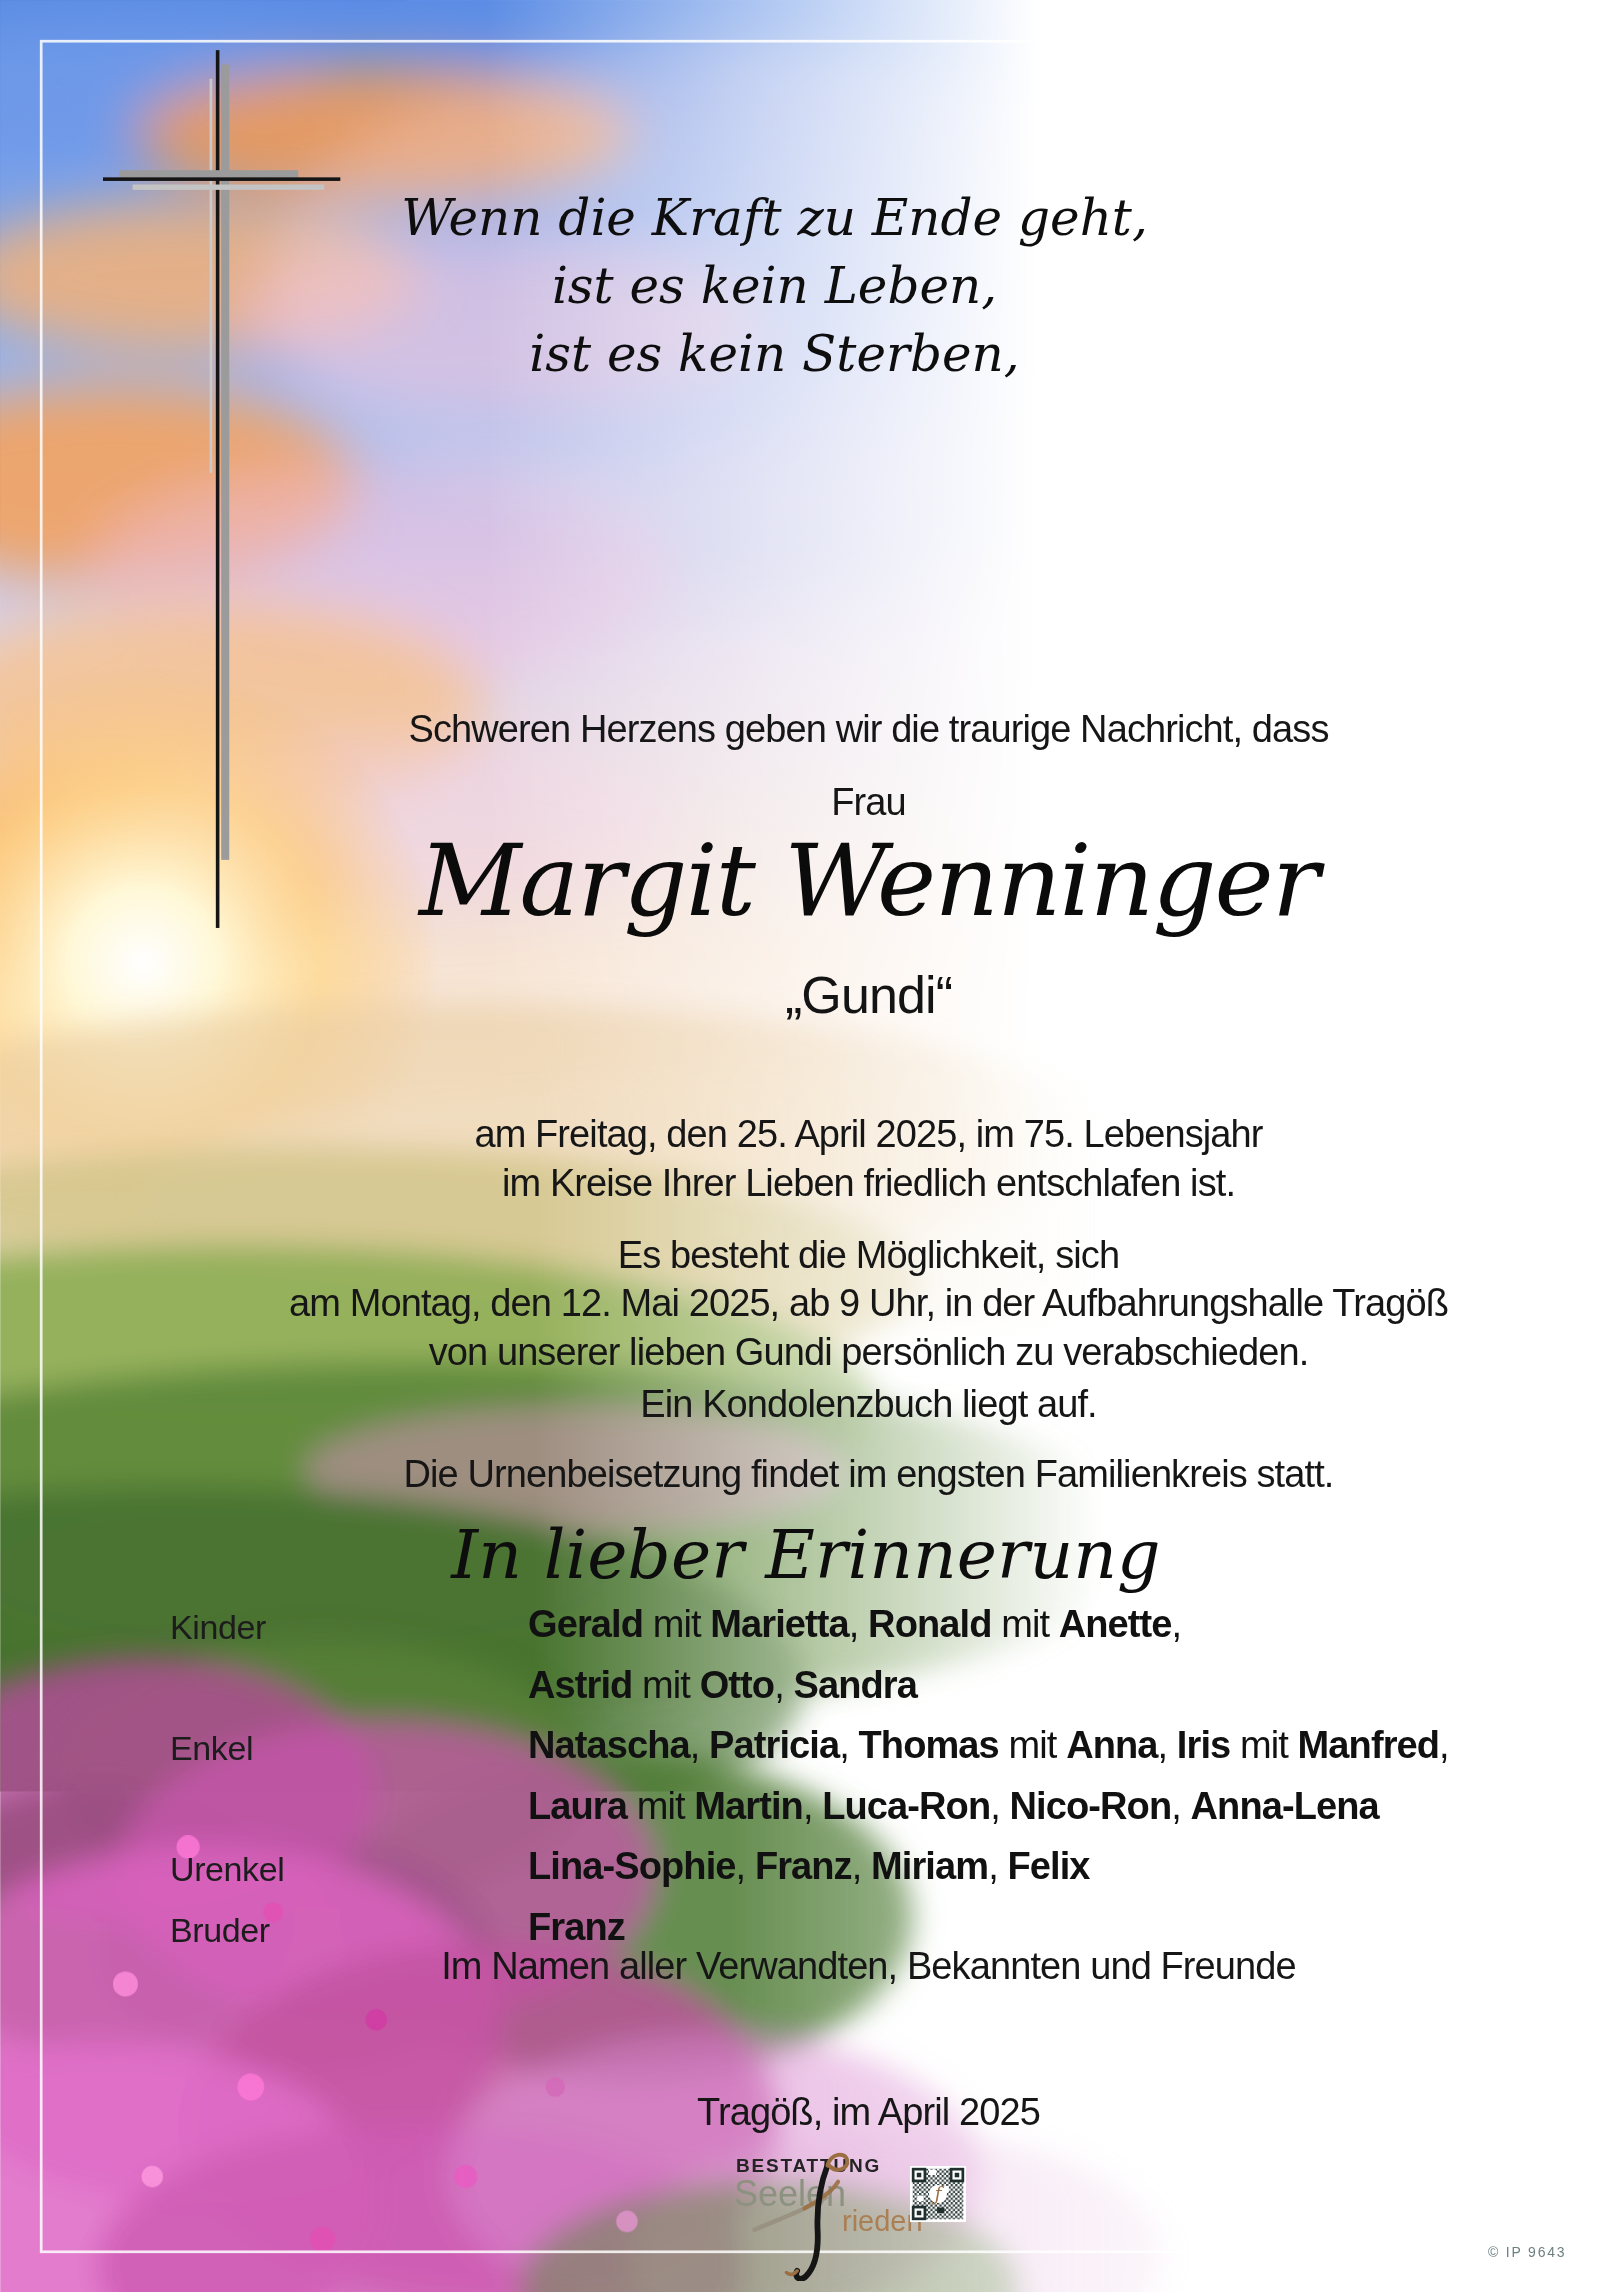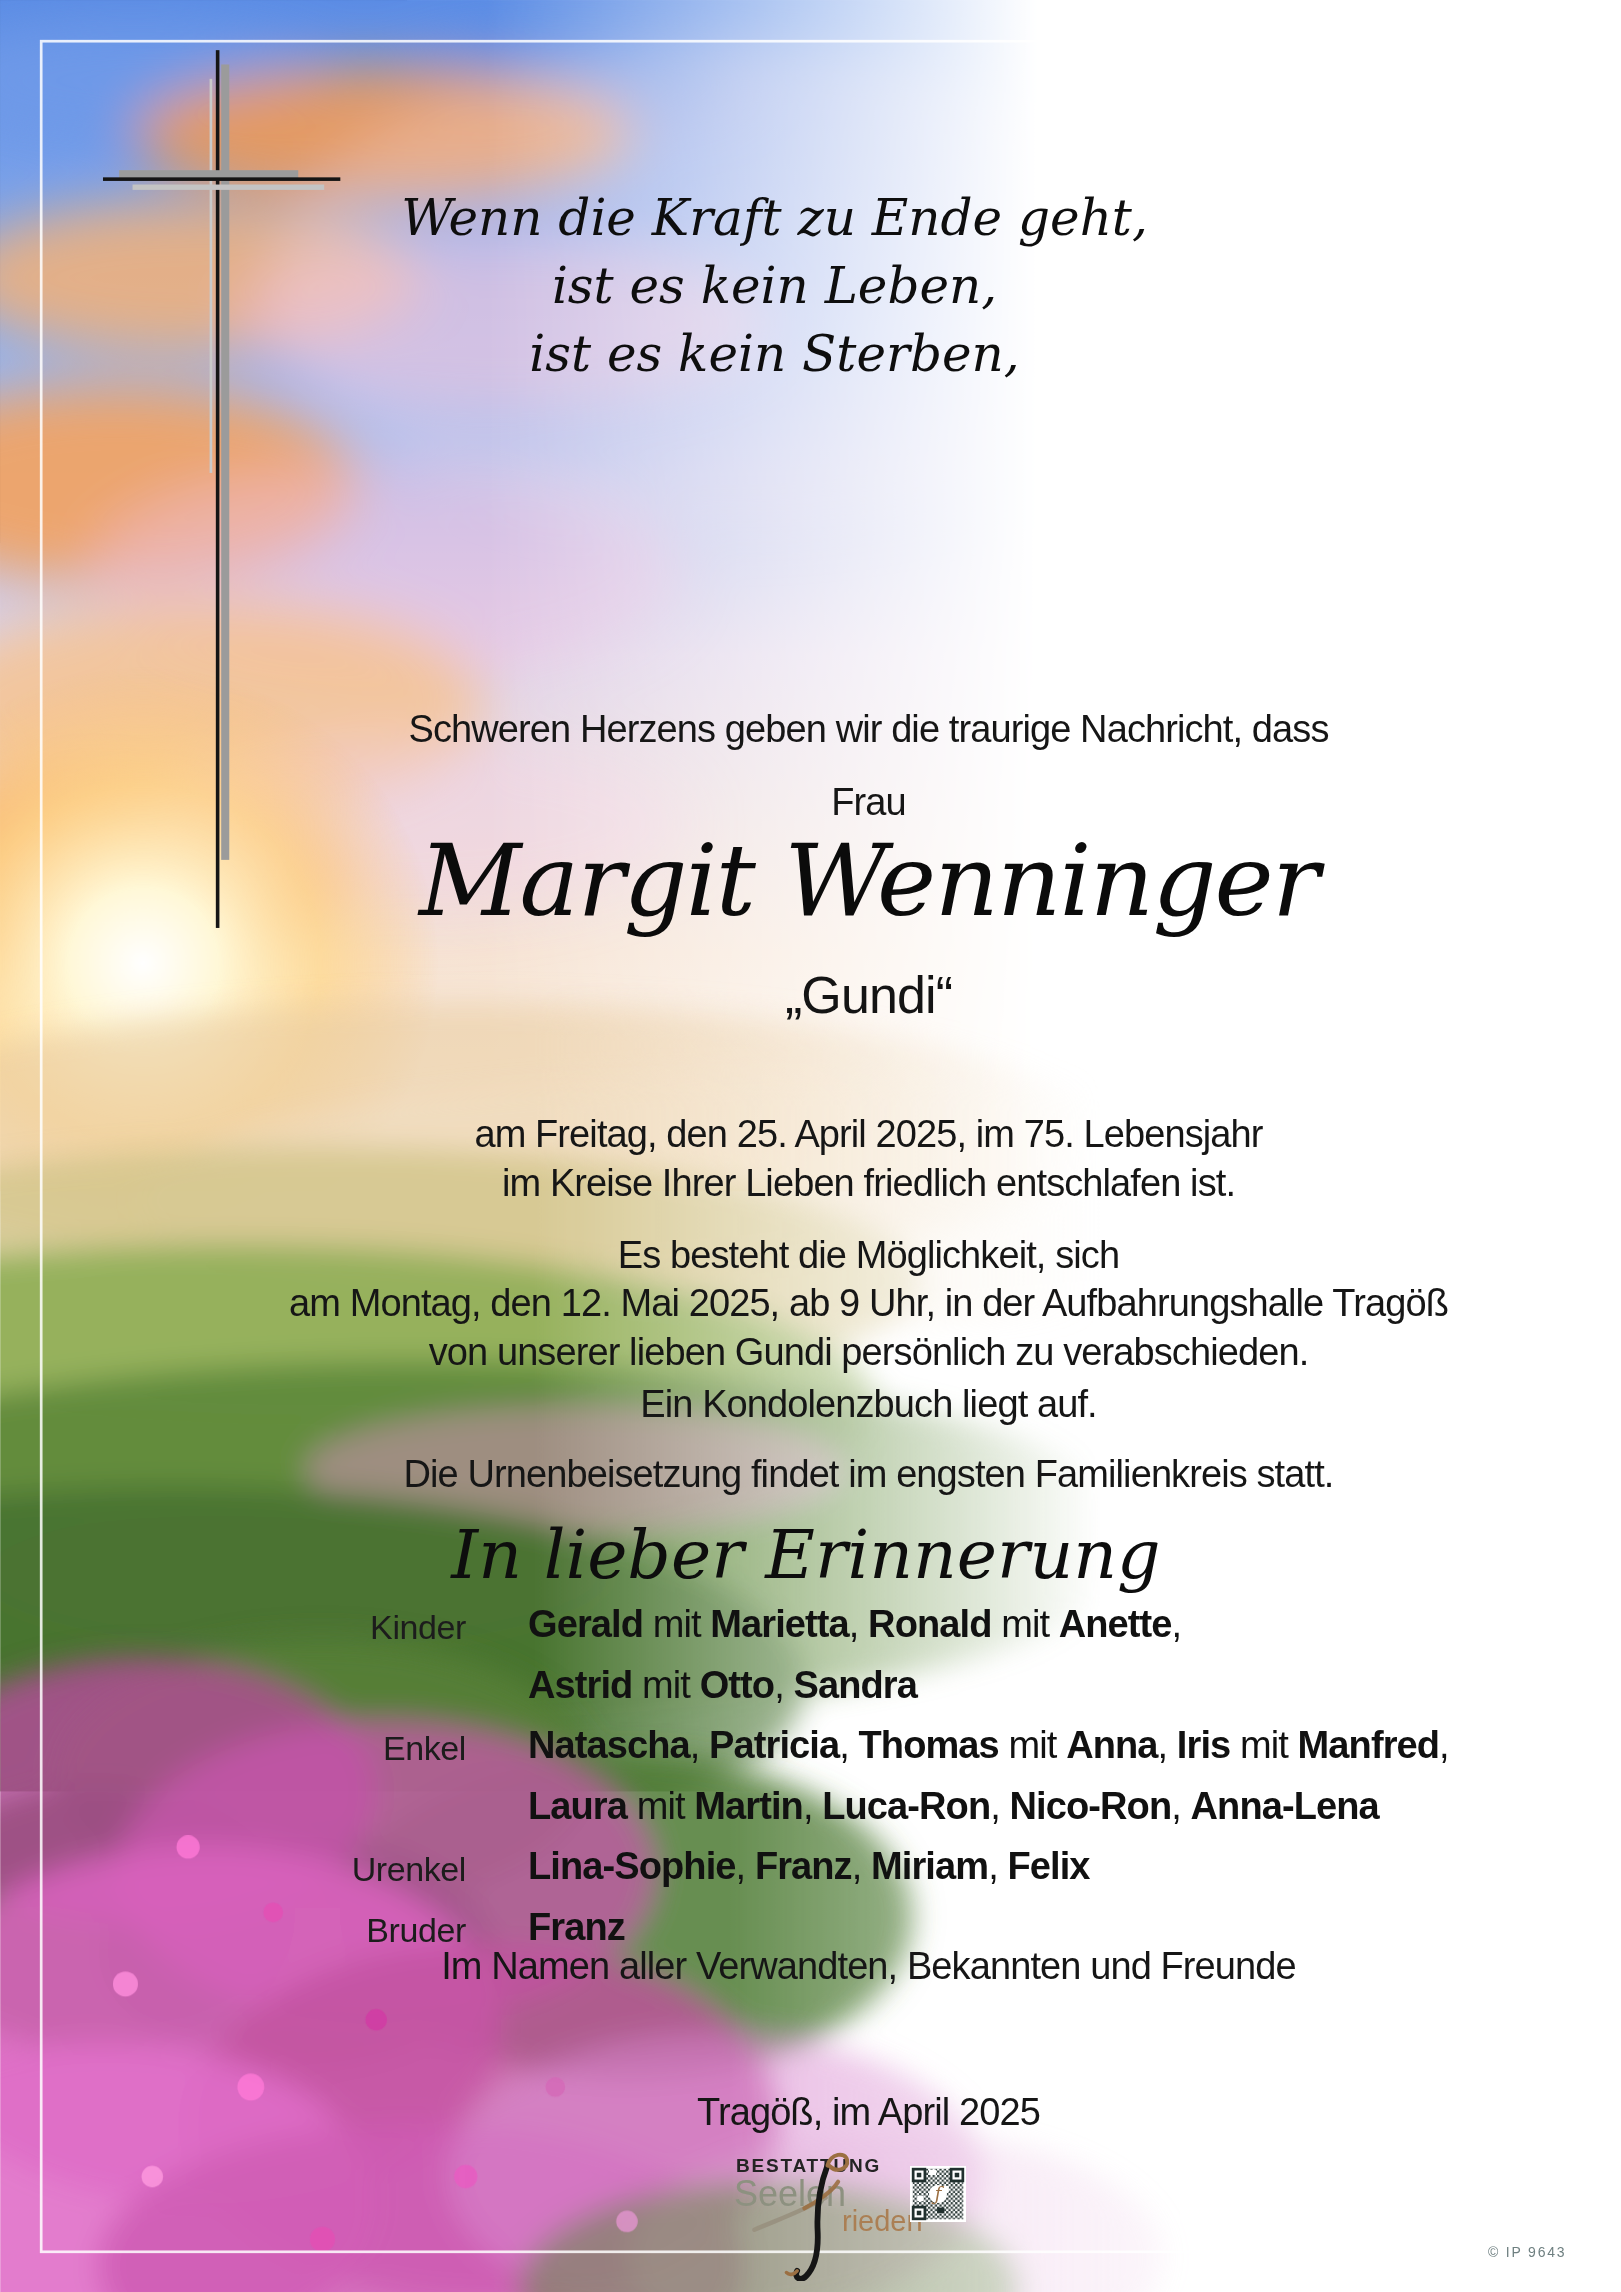--- a/index.html
+++ b/index.html
@@ -42,21 +42,21 @@
   .nickname{top:965px;font-size:52px;letter-spacing:-0.9px;color:#141414;}
   .d1{top:1113px;} .d2{top:1162px;}
   .v1{top:1234px;} .v2{top:1282px;} .v3{top:1331px;}
   .kond{top:1383px;} .urne{top:1453px;}
   .memorial-heading{
     left:170px;top:1515px;width:1272px;text-align:center;
     font-family:"DejaVu Serif", serif;font-style:italic;
     font-size:68px;color:#0d0d0d;
   }
   .rel-label{
-    left:170px;width:296px;text-align:right;
+    left:170px;width:296px;
     font-size:34px;letter-spacing:-0.4px;color:#1c1c1c;
   }
   .rel-names{
     left:528px;width:1066px;text-align:left;
     font-size:38px;letter-spacing:-0.9px;color:#111;
   }
   .lk{top:1608px;} .le{top:1729px;} .lu{top:1850px;} .lb{top:1911px;}
   .nk1{top:1603px;} .nk2{top:1664px;}
   .ne1{top:1724px;} .ne2{top:1785px;}
   .nu{top:1845px;} .nb{top:1906px;}

